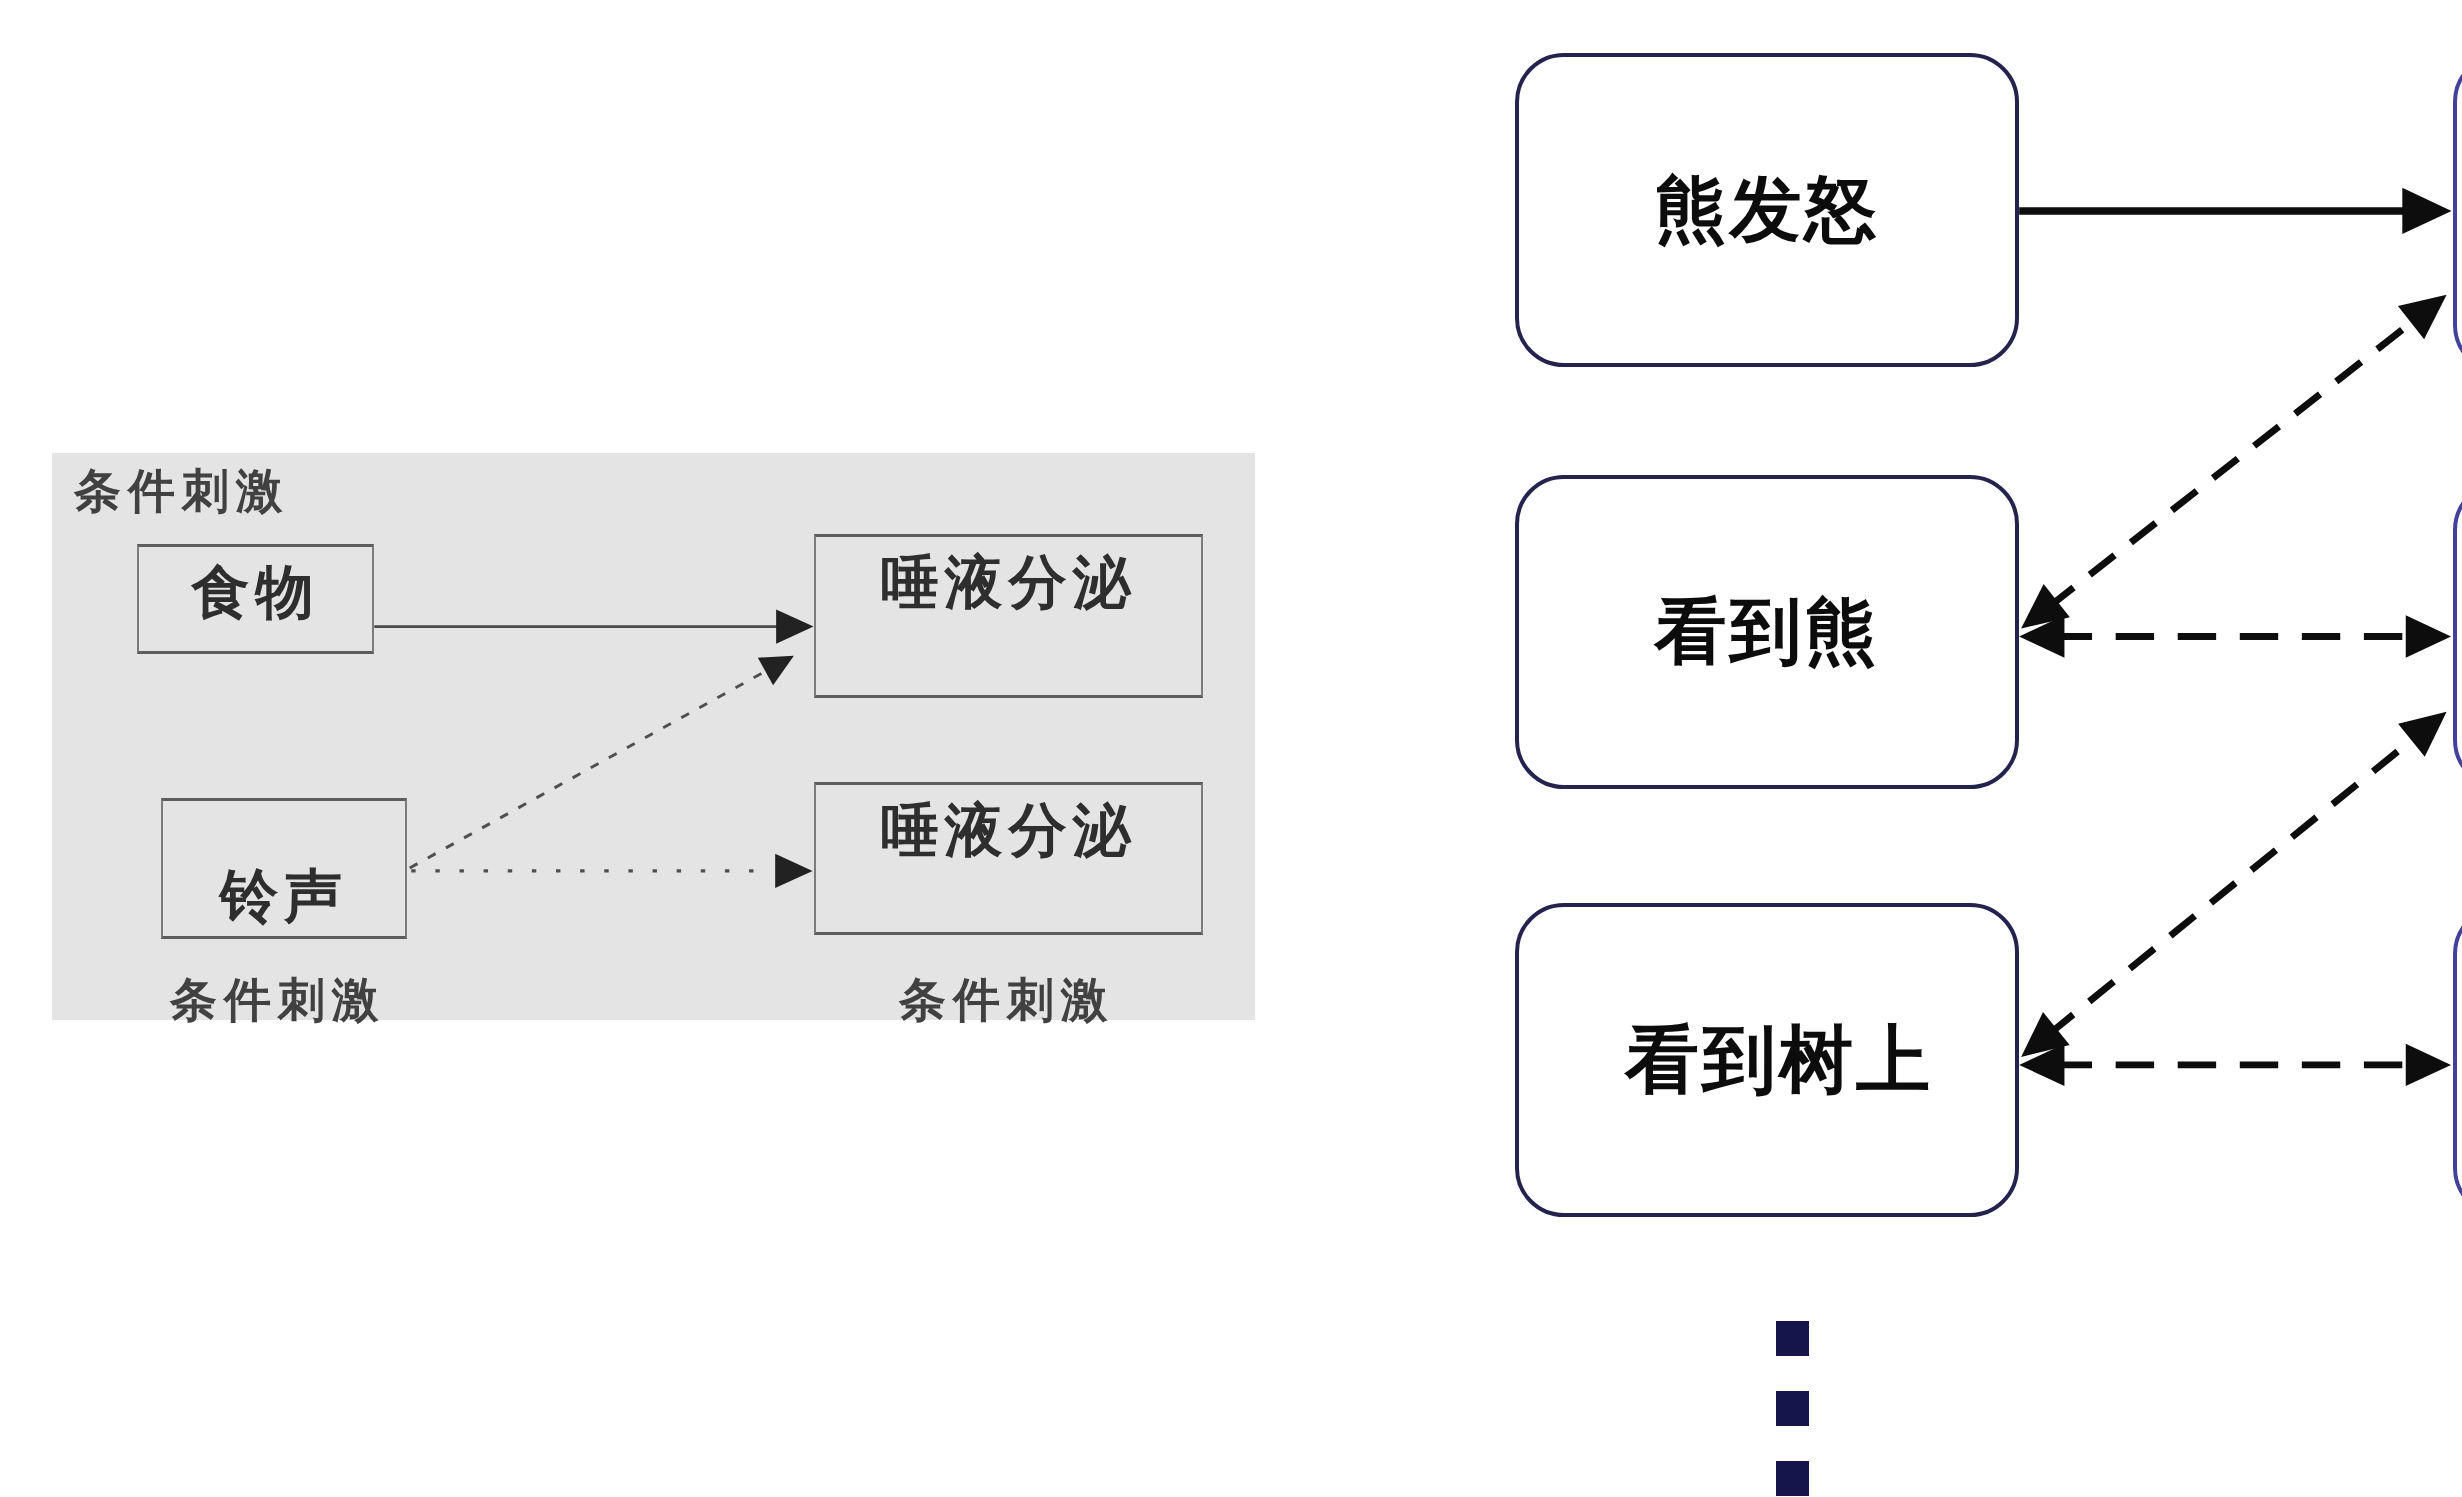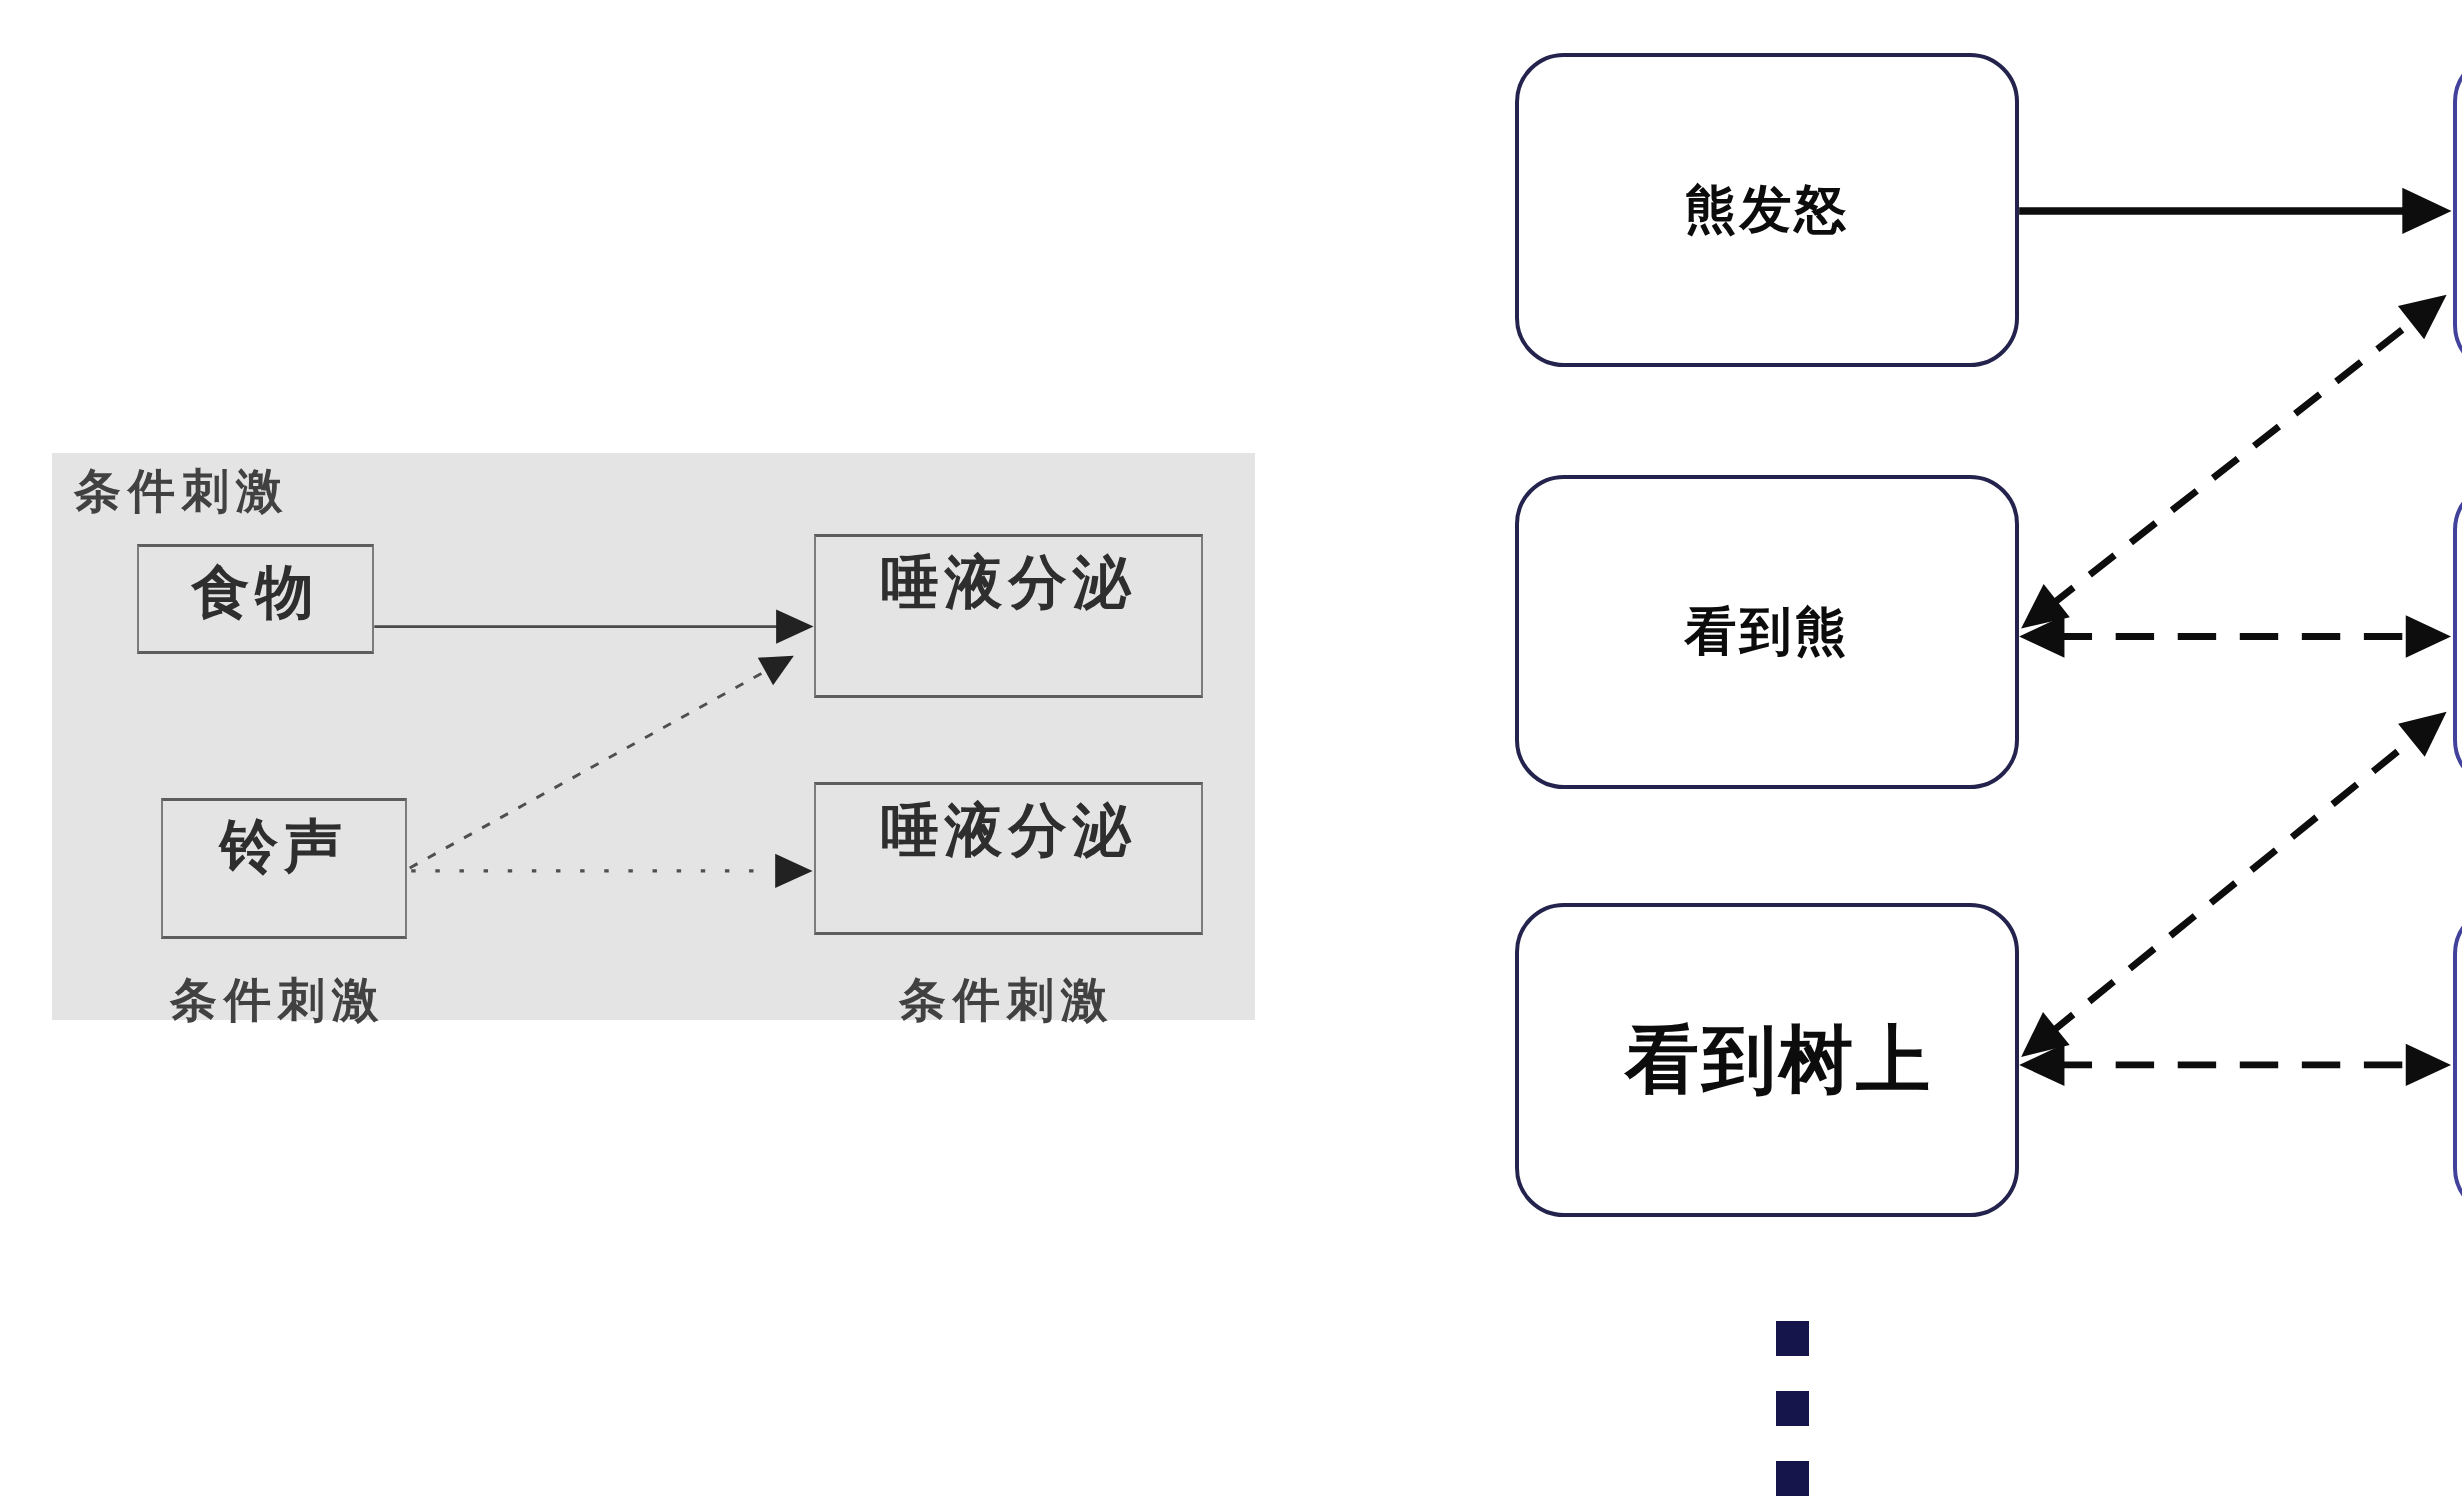--- a/index.html
+++ b/index.html
@@ -32,21 +32,21 @@
   }
   
   .node{
     position:absolute;box-sizing:border-box;
     background:#ffffff;
     display:flex;flex-direction:column;justify-content:center;align-items:center;
     text-align:center;white-space:nowrap;
   }
   .state-node{
     border:4.9px solid #23234d;border-radius:49px;
-    font-size:52px;font-weight:700;color:#0c0c0c;letter-spacing:3px;
+    font-size:72px;font-weight:700;color:#0c0c0c;letter-spacing:3px;
   }
   .state-node.two-line{font-size:74px;line-height:1.32;padding-left:24px;}
   .value-node{
     border:4.9px solid #42429c;border-radius:49px;
     font-size:80px;font-weight:700;color:#0c0c0c;letter-spacing:2px;
   }
   
   .dot{position:absolute;width:32.5px;height:35px;}
   .dot-navy{background:#15154b;}
   
@@ -63,21 +63,21 @@
 
 
     <div class="cond-box" style="left:85px;top:91px;width:237px;height:110px;">
       <span>食物</span>
     </div>
 
     <div class="cond-box" style="left:762px;top:81px;width:389px;height:164px;">
       <span>唾液分泌</span>
     </div>
 
-    <div class="cond-box" style="left:109px;top:345px;width:246px;height:141px;">
+    <div class="cond-box" style="left:109px;top:345px;width:246px;height:141px;align-items:flex-end;">
       <span>铃声</span>
     </div>
 
     <div class="cond-box" style="left:762px;top:329px;width:389px;height:153px;">
       <span>唾液分泌</span>
     </div>
 
     <div class="cond-label" style="left:118px;top:516px;">条件刺激</div>
 
     <div class="cond-label" style="left:847px;top:516px;">条件刺激</div>

